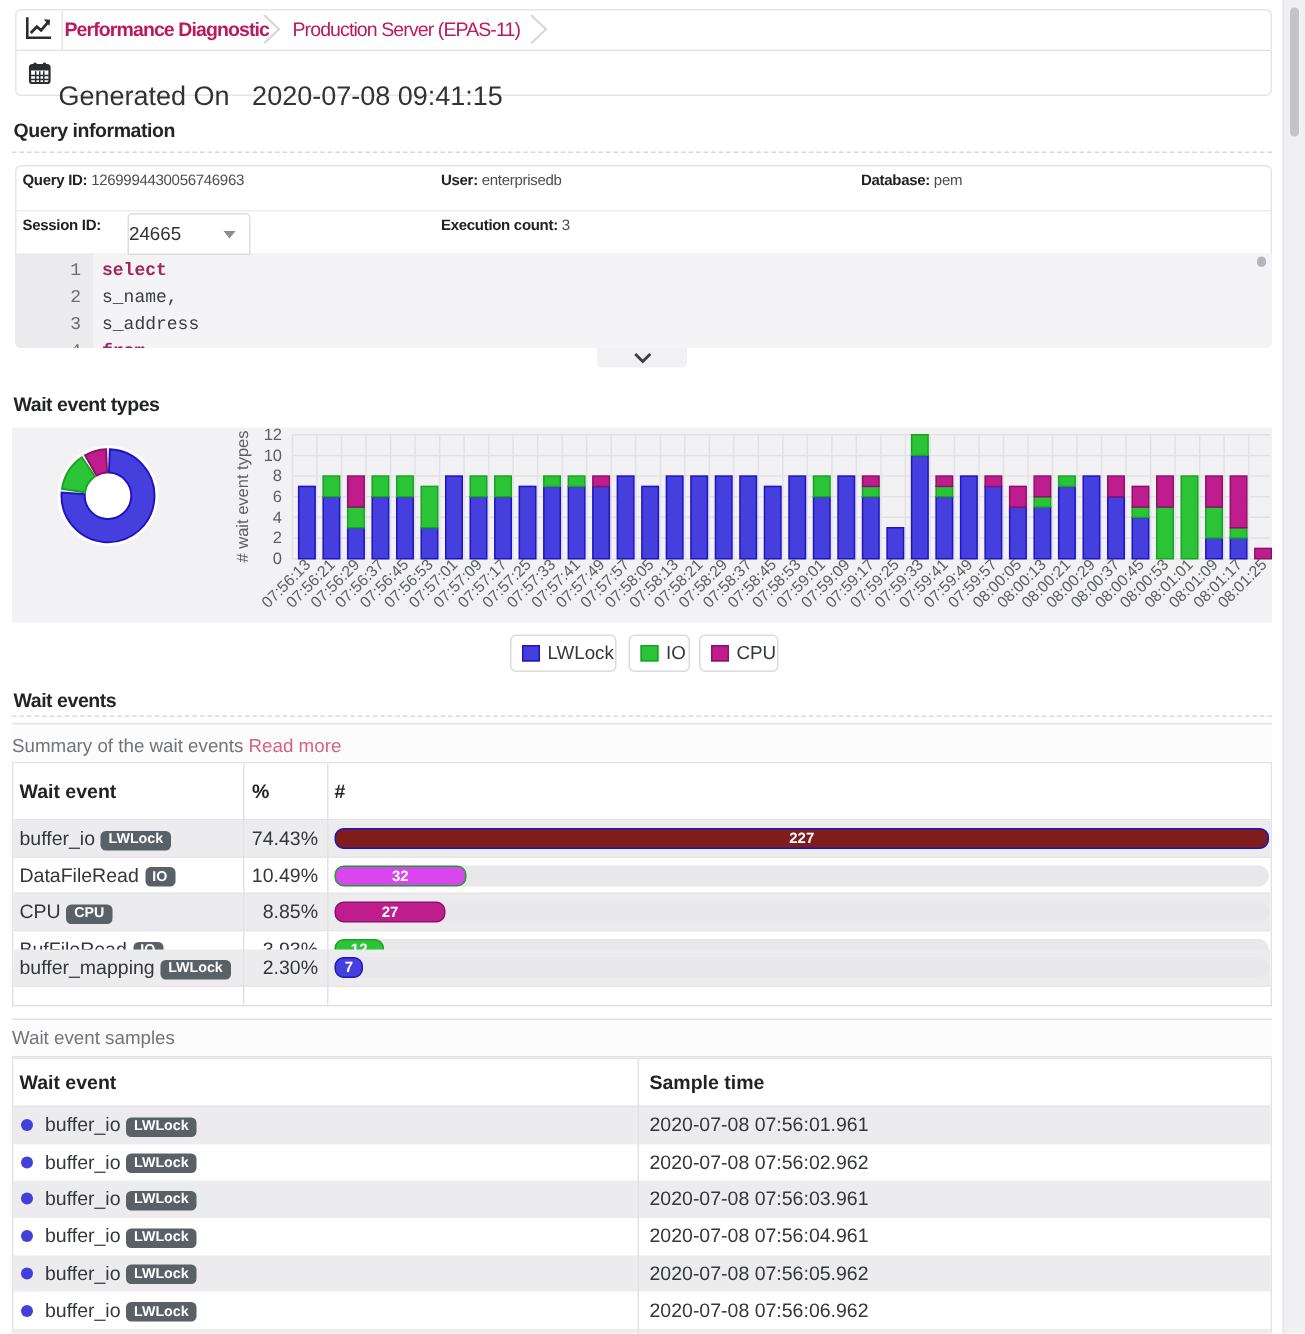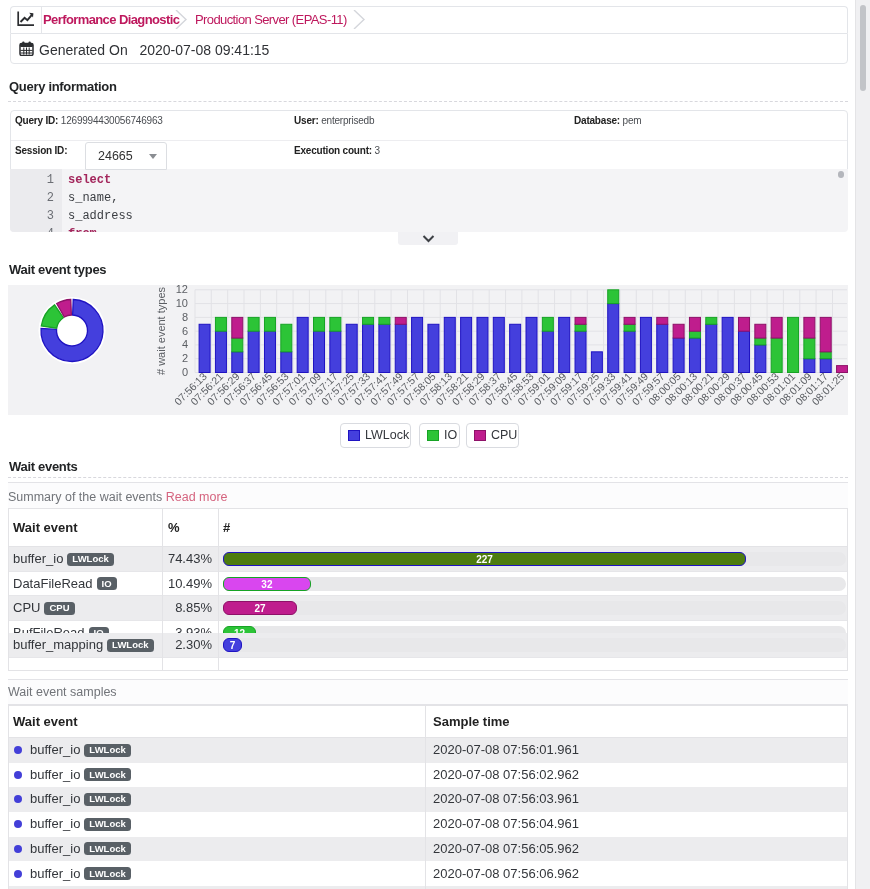--- a/index.html
+++ b/index.html
@@ -8,21 +8,21 @@
 #bc{left:10px;top:6px;width:838px;height:27px;border:1px solid #e3e5e9;border-bottom:0;border-radius:4px 4px 0 0;background:#fff}
 #bc .icell{position:absolute;left:0;top:0;width:31px;height:100%;border-right:1px solid #e3e5e9}
 .crumb{position:absolute;top:0;height:25px;line-height:25px;font-size:13px;color:#be185d;letter-spacing:-0.6px}
 .sep{position:absolute;top:3px;width:13px;height:19px}
 #gen{left:10px;top:33px;width:838px;height:31px;border:1px solid #e3e5e9;border-radius:0 0 4px 4px;background:#fff}
 .h1{position:absolute;left:9px;font-size:13px;font-weight:bold;color:#222426;letter-spacing:-0.3px}
 .dash{position:absolute;left:8px;width:840px;border-top:1px dashed #d8d8dd}
 #qp{left:10px;top:110px;width:838px;height:60px;border:1px solid #e3e5e9;border-radius:4px 4px 0 0;background:#fff}
 .ql{position:absolute;font-size:10px;color:#222;font-weight:bold;white-space:nowrap;letter-spacing:-0.2px}
 .qv{font-weight:normal;color:#4a4d52}
-#ddl{position:absolute;left:74px;top:31px;width:82px;height:28px;background:#fff;border:1px solid #dcdee2;border-radius:3px 3px 0 0;font-size:12.5px;color:#333;line-height:26px;padding-left:12px;z-index:5}
+#ddl{position:absolute;left:74px;top:31px;width:82px;height:28px;background:#fff;border:1px solid #dcdee2;border-radius:3px 3px 0 0;font-size:12.5px;color:#333;line-height:26px;z-index:5}
 #ddl .car{position:absolute;right:9px;top:11px;width:0;height:0;border-left:4.5px solid transparent;border-right:4.5px solid transparent;border-top:5px solid #8a8d92}
 #sql{left:10px;top:169px;width:838px;height:63px;background:#f4f4f6;border-radius:0 0 4px 4px;overflow:hidden;font-family:"Liberation Mono",monospace;font-size:12px;line-height:18px}
 #gut{position:absolute;left:0;top:0;width:52px;height:100%;background:#ebebee;color:#6b6e74;text-align:right;padding:2px 8px 0 0}
 #code{position:absolute;left:58px;top:2px;color:#3a3d42}
 .kw{color:#a3265c;font-weight:bold}
 #sqldot{position:absolute;left:838px;top:171px;width:6px;height:7px;border-radius:3px;background:#b4b6bc;z-index:3}
 #tab{left:398px;top:232px;width:60px;height:13px;background:#f1f1f4;border-radius:0 0 3px 3px}
 #tab svg{position:absolute;left:24px;top:3px}
 #panel{left:8px;top:285px;width:840px;height:130px;background:#f2f2f4}
 .lg{position:absolute;top:423px;height:25px;border:1px solid #d9dbe0;border-radius:4px;background:#fff;font-size:12.5px;color:#33363b;line-height:23px;padding-left:24px;padding-right:8px}
@@ -65,21 +65,21 @@
     </svg>
 </div>
 <div class="abs" id="gen">
   <svg width="15" height="15" viewBox="0 0 15 15" style="position:absolute;left:8px;top:7px">
    <rect x="1" y="2.4" width="13" height="12" rx="1.6" fill="none" stroke="#2b2d30" stroke-width="1.5"></rect>
    <rect x="1" y="2.4" width="13" height="3.6" rx="1.2" fill="#2b2d30"></rect>
    <rect x="3.2" y="0.6" width="2.3" height="3.4" rx="1" fill="#2b2d30"></rect>
    <rect x="9.5" y="0.6" width="2.3" height="3.4" rx="1" fill="#2b2d30"></rect>
    <path d="M1.5 9.4 H13.5 M1.5 12 H13.5 M4.8 6.5 V13.6 M7.5 6.5 V13.6 M10.2 6.5 V13.6" stroke="#2b2d30" stroke-width="1"></path>
   </svg>
-  <span style="position:absolute;left:28px;top:8px;font-size:14px;color:#303236">Generated On&nbsp; &nbsp;2020-07-08 09:41:15</span>
+  <span style="position:absolute;left:28px;top:20px;font-size:18px;color:#303236">Generated On&nbsp; &nbsp;2020-07-08 09:41:15</span>
 </div>
 <div class="h1" style="top:79px">Query information</div>
 <div class="dash" style="top:101px"></div>
 <div class="abs" id="qp">
   <div class="ql" style="left:4px;top:4px">Query ID: <span class="qv">1269994430056746963</span></div>
   <div class="ql" style="left:283px;top:4px">User: <span class="qv">enterprisedb</span></div>
   <div class="ql" style="left:563px;top:4px">Database: <span class="qv">pem</span></div>
   <div style="position:absolute;left:0;top:29px;width:100%;border-top:1px solid #ededf0"></div>
   <div class="ql" style="left:4px;top:34px">Session ID:</div>
   <div class="ql" style="left:283px;top:34px">Execution count: <span class="qv">3</span></div>
@@ -284,21 +284,21 @@
     <span style="position:absolute;left:4px;top:11px">Wait event</span>
     <span style="position:absolute;left:159px;top:11px">%</span>
     <span style="position:absolute;left:214px;top:11px">#</span>
   </div>
   <div style="position:absolute;left:0;top:38px;width:838px;height:124px;overflow:hidden">
       <div class="srow" style="top:0.0px;background:#ececee">
  <div class="c1">buffer_io<span class="badge">LWLock</span></div>
  <div class="c2">74.43%</div>
  <div class="c3">
           <div class="track">
-            <div class="fillbar" style="width:523px;background:#4d7c0f;border:1px solid #1f13c2">
+            <div class="fillbar" style="width:623.0px;background:#7f1d1d;border:1px solid #1f13c2">
               <span>227</span>
             </div>
           </div>
         </div>
 </div>
       <div class="srow" style="top:24.7px;background:#ffffff">
  <div class="c1">DataFileRead<span class="badge">IO</span></div>
  <div class="c2">10.49%</div>
  <div class="c3">
           <div class="track">

